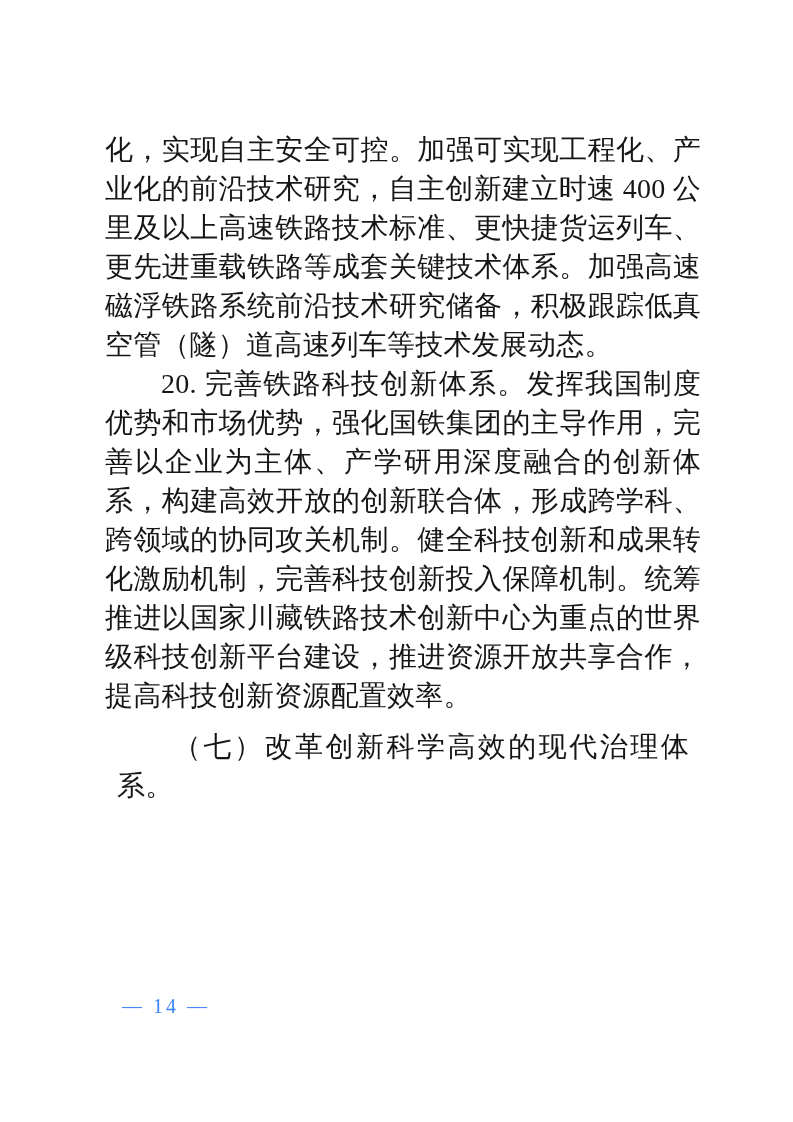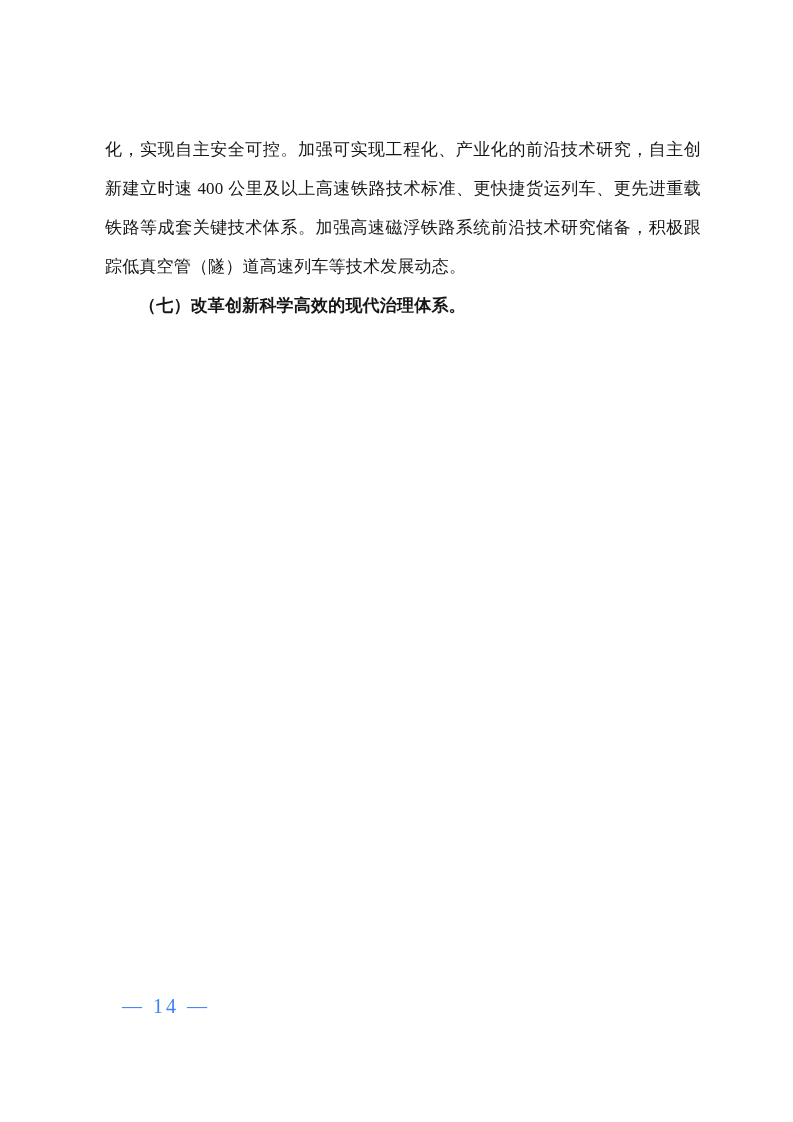--- a/index.html
+++ b/index.html
@@ -15,36 +15,36 @@
     background: #ffffff;
     overflow: hidden;
     font-family: "Liberation Serif", "DejaVu Serif", serif;
     color: #161616;
   }
   .content {
     position: absolute;
     left: 105px;
     top: 130px;
     width: 596px;
-    font-size: 17px;
+    font-size: 28px;
     line-height: 39px;
     text-align: justify;
     letter-spacing: 0.2px;
   }
   .para {
     margin: 0;
     text-indent: 0;
   }
   .para.indented {
     text-indent: 2em;
   }
   .section-heading {
-    margin: 0;
+    margin: 12px;
     text-indent: 2em;
-    font-weight: bold;
+    font-weight: normal;
   }
   .lead {
     
     font-weight: 500;
   }
   .page-number {
     position: absolute;
     left: 122px;
     top: 995px;
     font-size: 20px;
@@ -56,20 +56,23 @@
 <body>
 
 <div class="page">
 
   <div class="content">
 
     <p class="para">
       <span>化，实现自主安全可控。加强可实现工程化、产业化的前沿技术研究，自主创新建立时速 400 公里及以上高速铁路技术标准、更快捷货运列车、更先进重载铁路等成套关键技术体系。加强高速磁浮铁路系统前沿技术研究储备，积极跟踪低真空管（隧）道高速列车等技术发展动态。</span>
     </p>
 
+    <p class="para indented">
+      <span class="lead">20. 完善铁路科技创新体系。</span><span>发挥我国制度优势和市场优势，强化国铁集团的主导作用，完善以企业为主体、产学研用深度融合的创新体系，构建高效开放的创新联合体，形成跨学科、跨领域的协同攻关机制。健全科技创新和成果转化激励机制，完善科技创新投入保障机制。统筹推进以国家川藏铁路技术创新中心为重点的世界级科技创新平台建设，推进资源开放共享合作，提高科技创新资源配置效率。</span>
+    </p>
 
     <p class="section-heading">
       <span>（七）改革创新科学高效的现代治理体系。</span>
     </p>
 
 
 
   </div>
 
   <div class="page-number">— 14 —</div>

